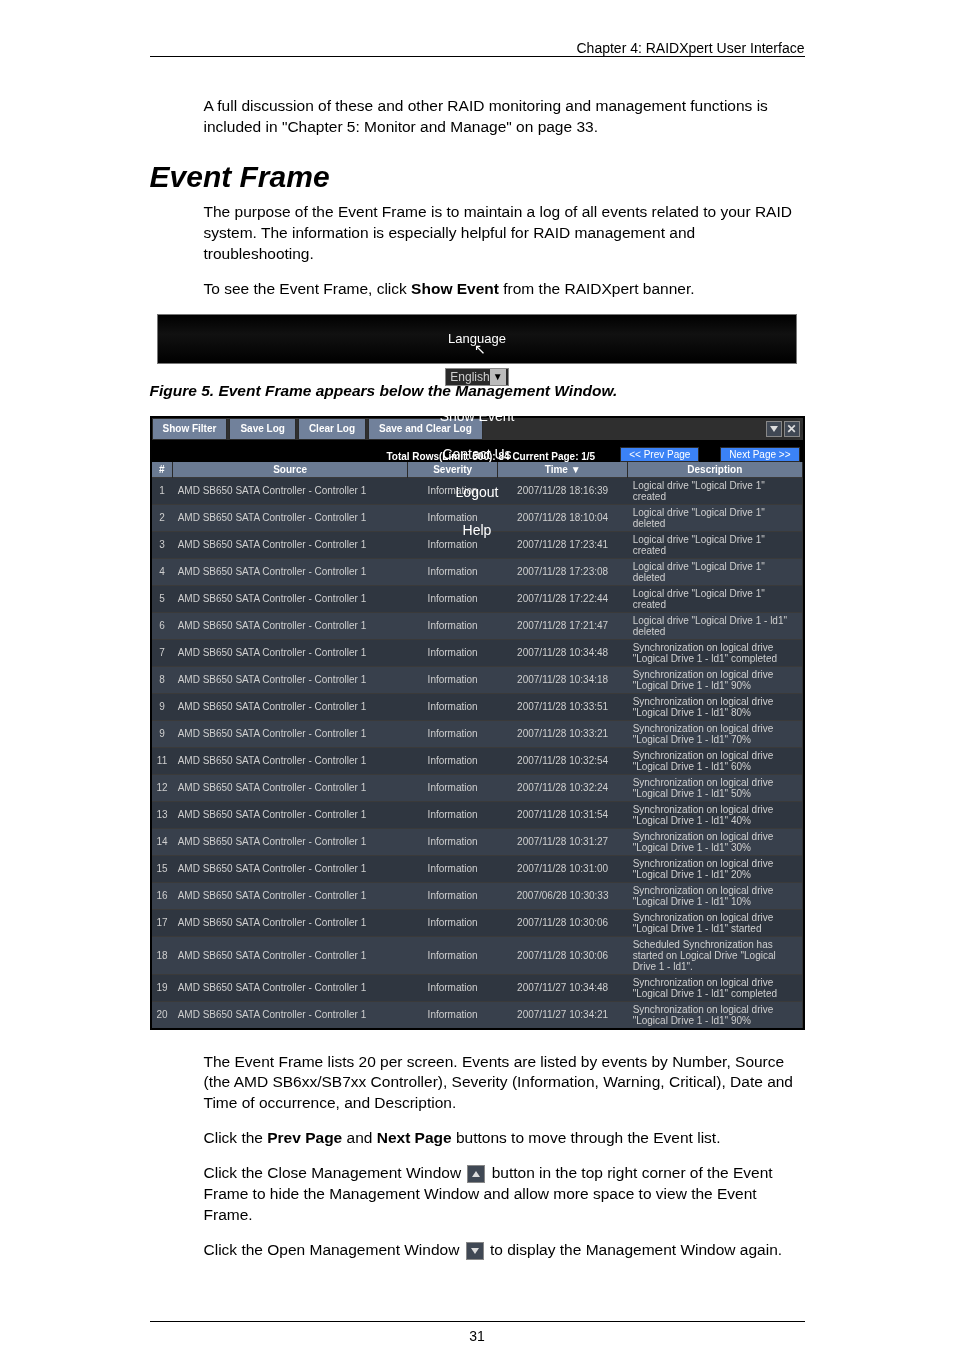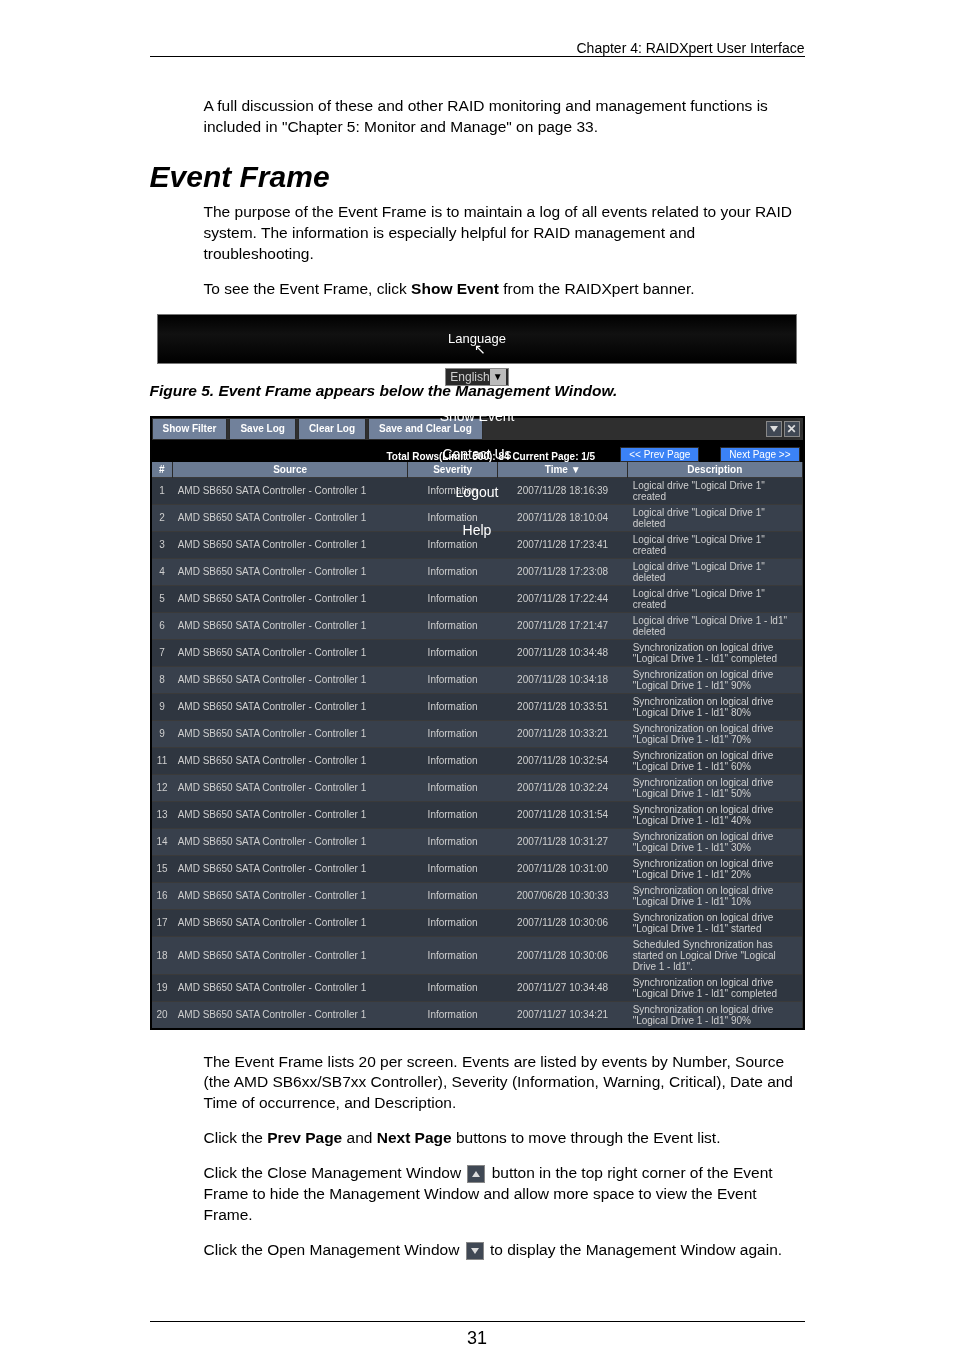--- a/index.html
+++ b/index.html
@@ -67,21 +67,21 @@
   .col-sev { width: 90px; text-align:center; }
   .col-time { width: 130px; text-align:center; }
   .bold { font-weight: bold; }
   .inline-icon {
     display:inline-flex; width:18px; height:18px; vertical-align:middle;
     border:1px solid #888; background:#404854; align-items:center; justify-content:center;
     margin: 0 2px;
   }
   .inline-icon .arrow-up { width:0;height:0;border-left:4px solid transparent;border-right:4px solid transparent;border-bottom:6px solid #ddd; }
   .inline-icon .arrow-down { width:0;height:0;border-left:4px solid transparent;border-right:4px solid transparent;border-top:6px solid #ddd; }
-  .footer-line { margin-top: 60px; border-top:1px solid #000; padding-top:6px; text-align:center; font-size:18px;}
+  .footer-line { margin-top: 60px; border-top:1px solid #000; padding-top:6px; text-align:center; font-size:14px;}
 </style>
 </head>
 <body>
 
 <div class="page">
   <div class="chapter">Chapter 4: RAIDXpert User Interface</div>
   <div class="header-line"></div>
 
   <p class="intro-p">A full discussion of these and other RAID monitoring and management functions is included in "Chapter 5: Monitor and Manage" on page 33.</p>
 

